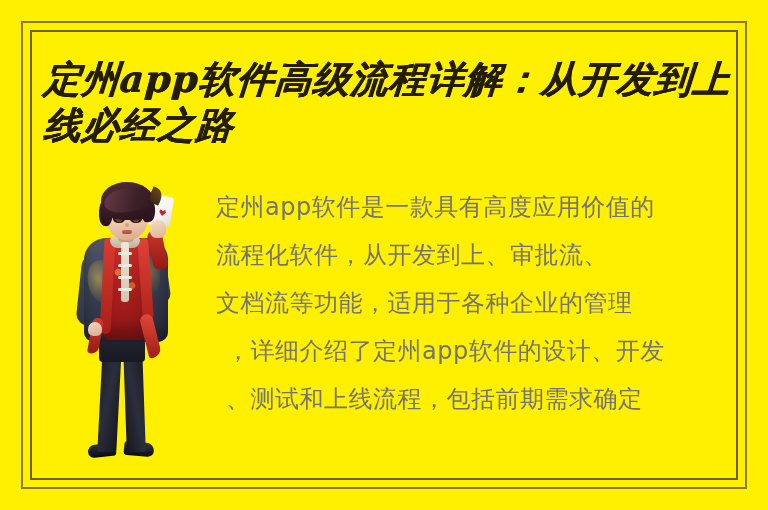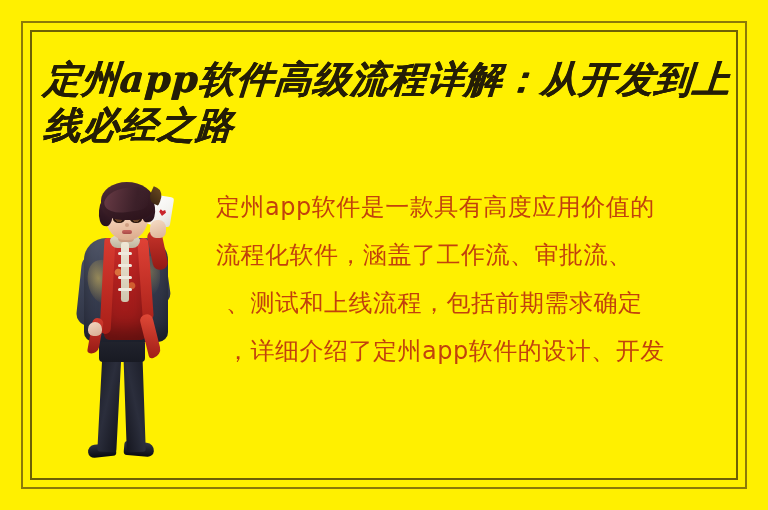--- a/index.html
+++ b/index.html
@@ -70,21 +70,21 @@
     position: absolute;
     left: 216px;
     top: 183px;
     width: 522px;
     height: 297px;
     overflow: hidden;
   }
   .body-line {
     font-family: "DejaVu Sans", "Liberation Sans", sans-serif;
     font-size: 24px;
-    color: #c2410c;
+    color: #737373;
     line-height: 48px;
     height: 48px;
     letter-spacing: 0.5px;
     white-space: nowrap;
   }
   .body-line.indent {
     text-indent: 10px;
   }
 
   
@@ -376,18 +376,19 @@
     <div class="mouth"></div>
     <div class="hair-side-l"></div>
     <div class="hair-side-r"></div>
     <div class="hair-main"></div>
     <div class="hair-sweep"></div>
     <div class="hair-flick"></div>
   </div>
 
   <div class="body-block">
     <div class="body-line">定州app软件是一款具有高度应用价值的</div>
-    <div class="body-line">流程化软件，涵盖了工作流、审批流、</div>
+    <div class="body-line">流程化软件，从开发到上、审批流、</div>
+    <div class="body-line">文档流等功能，适用于各种企业的管理</div>
+    <div class="body-line indent">，详细介绍了定州app软件的设计、开发</div>
     <div class="body-line indent">、测试和上线流程，包括前期需求确定</div>
-    <div class="body-line indent">，详细介绍了定州app软件的设计、开发</div>
   </div>
 
 </div>
 
 </body></html>

